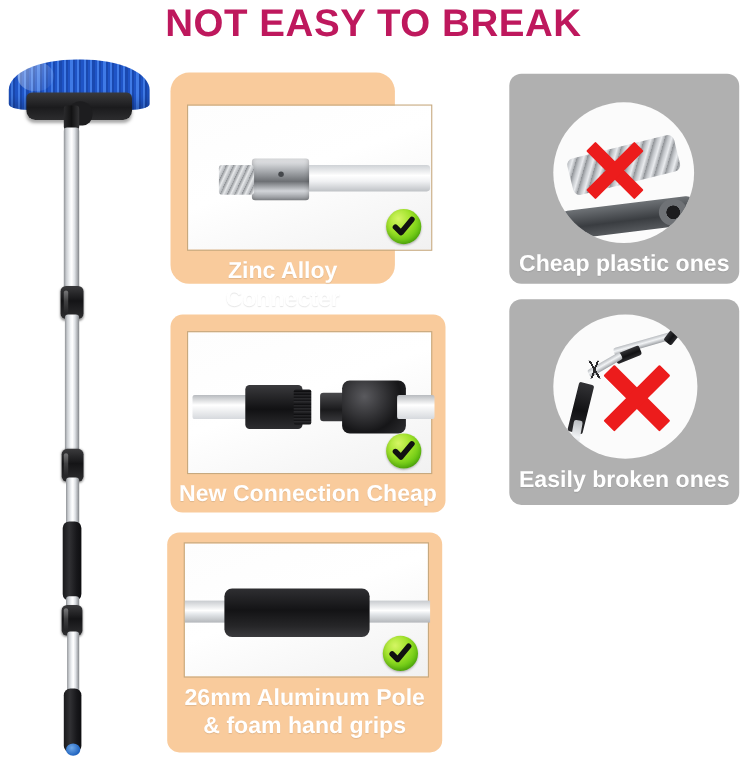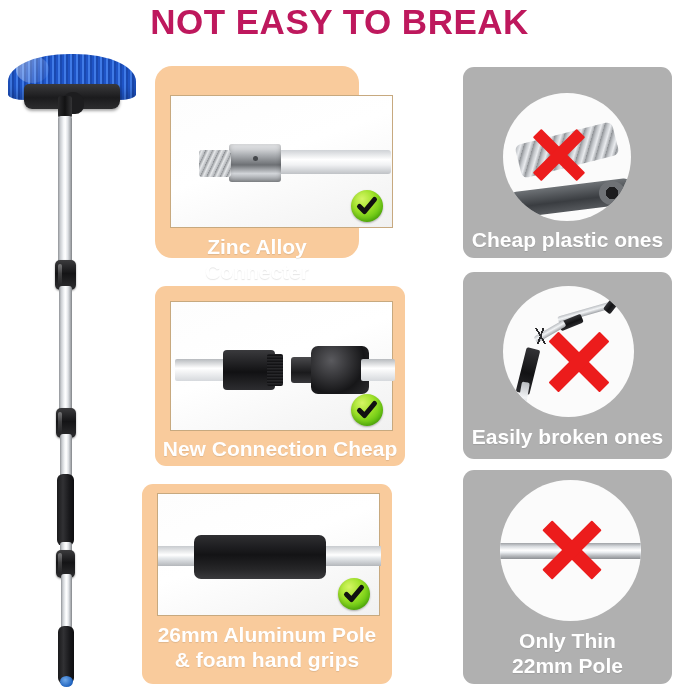--- a/index.html
+++ b/index.html
@@ -340,21 +340,21 @@
                   border-radius:2px;"></div>
       <div class="check-badge" style="left:180px; top:92px;">
         <svg width="32" height="32" viewBox="0 0 32 32" aria-hidden="true">
           <path d="M8.5 16.5 L13.5 21.5 L23.5 9.5" fill="none" stroke="#111111" stroke-width="5" stroke-linecap="round" stroke-linejoin="round"></path>
         </svg>
       </div>
     </div>
     <div class="panel-label" style="top:150px;">New Connection Cheap</div>
   </div>
 
-  <div class="panel good" style="left:142px; top:484px; width:250px; height:200px;">
+  <div class="panel good" style="left:152px; top:484px; width:250px; height:200px;">
     <div class="photo-box" style="left:15px; top:9px; width:223px; height:123px;">
       <div style="position:absolute; left:0px; top:52px; width:223px; height:20px;
                   background:linear-gradient(180deg,#c8cbcf,#ffffff 45%,#e6e9ec 60%,#b4b7bb);"></div>
       <div style="position:absolute; left:36px; top:41px; width:132px; height:44px;
                   background:linear-gradient(180deg,#2f2f32,#131315 45%,#262628 78%,#3a3a3d);
                   border-radius:7px;"></div>
       <div class="check-badge" style="left:180px; top:84px;">
         <svg width="32" height="32" viewBox="0 0 32 32" aria-hidden="true">
           <path d="M8.5 16.5 L13.5 21.5 L23.5 9.5" fill="none" stroke="#111111" stroke-width="5" stroke-linecap="round" stroke-linejoin="round"></path>
         </svg>
@@ -392,26 +392,15 @@
                     linear-gradient(60deg, transparent 45%, #2a2a2c 45%, #2a2a2c 52%, transparent 52%),
                     linear-gradient(110deg, transparent 45%, #2a2a2c 45%, #2a2a2c 52%, transparent 52%);"></div>
       <div class="red-x" style="left:40px; top:40px; width:72px; height:72px;">
         <i style="width:72px; height:14px; transform:translate(-50%,-50%) rotate(45deg);"></i>
         <i style="width:72px; height:14px; transform:translate(-50%,-50%) rotate(-45deg);"></i>
       </div>
     </div>
     <div class="panel-label" style="top:152px;">Easily broken ones</div>
   </div>
 
-  <div class="panel bad" style="left:463px; top:470px; width:209px; height:214px;">
-    <div class="circle-photo" style="left:37px; top:10px; width:141px; height:141px;">
-      <div class="thin-pole" style="left:0px; top:63px; width:141px; height:16px;"></div>
-      <div class="red-x" style="left:36px; top:34px; width:72px; height:72px;">
-        <i style="width:70px; height:14px; transform:translate(-50%,-50%) rotate(45deg);"></i>
-        <i style="width:70px; height:14px; transform:translate(-50%,-50%) rotate(-45deg);"></i>
-      </div>
-    </div>
-    <div class="panel-label" style="top:158px;">Only Thin
-22mm Pole</div>
-  </div>
 
 
 </div>
 
 </body></html>

